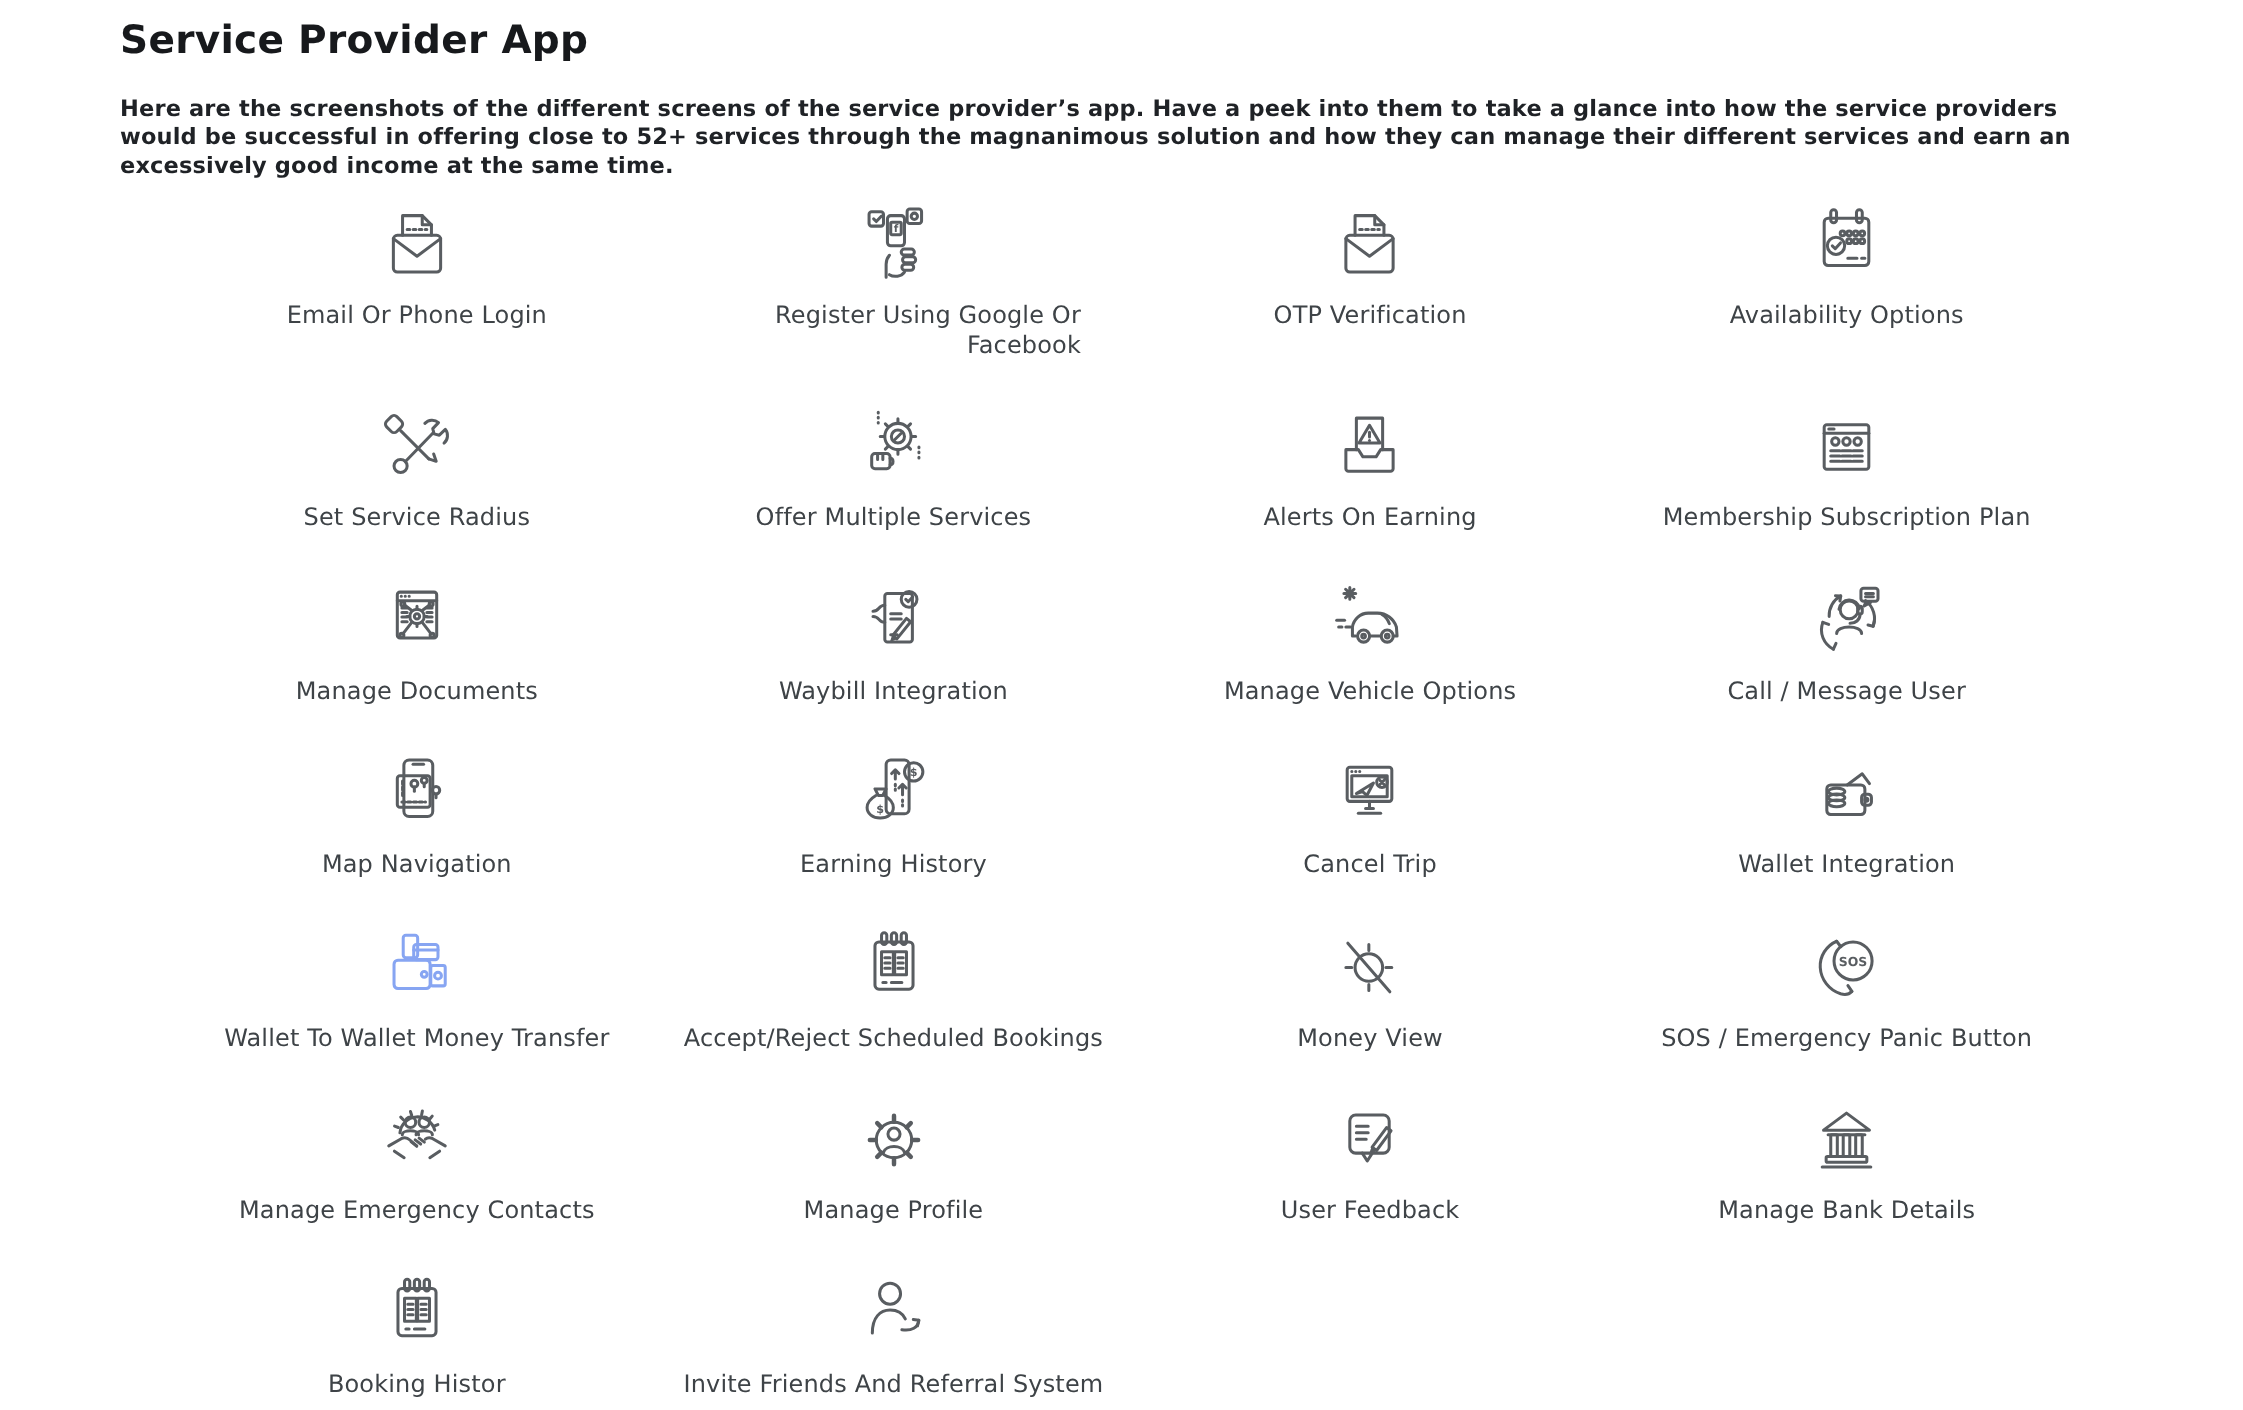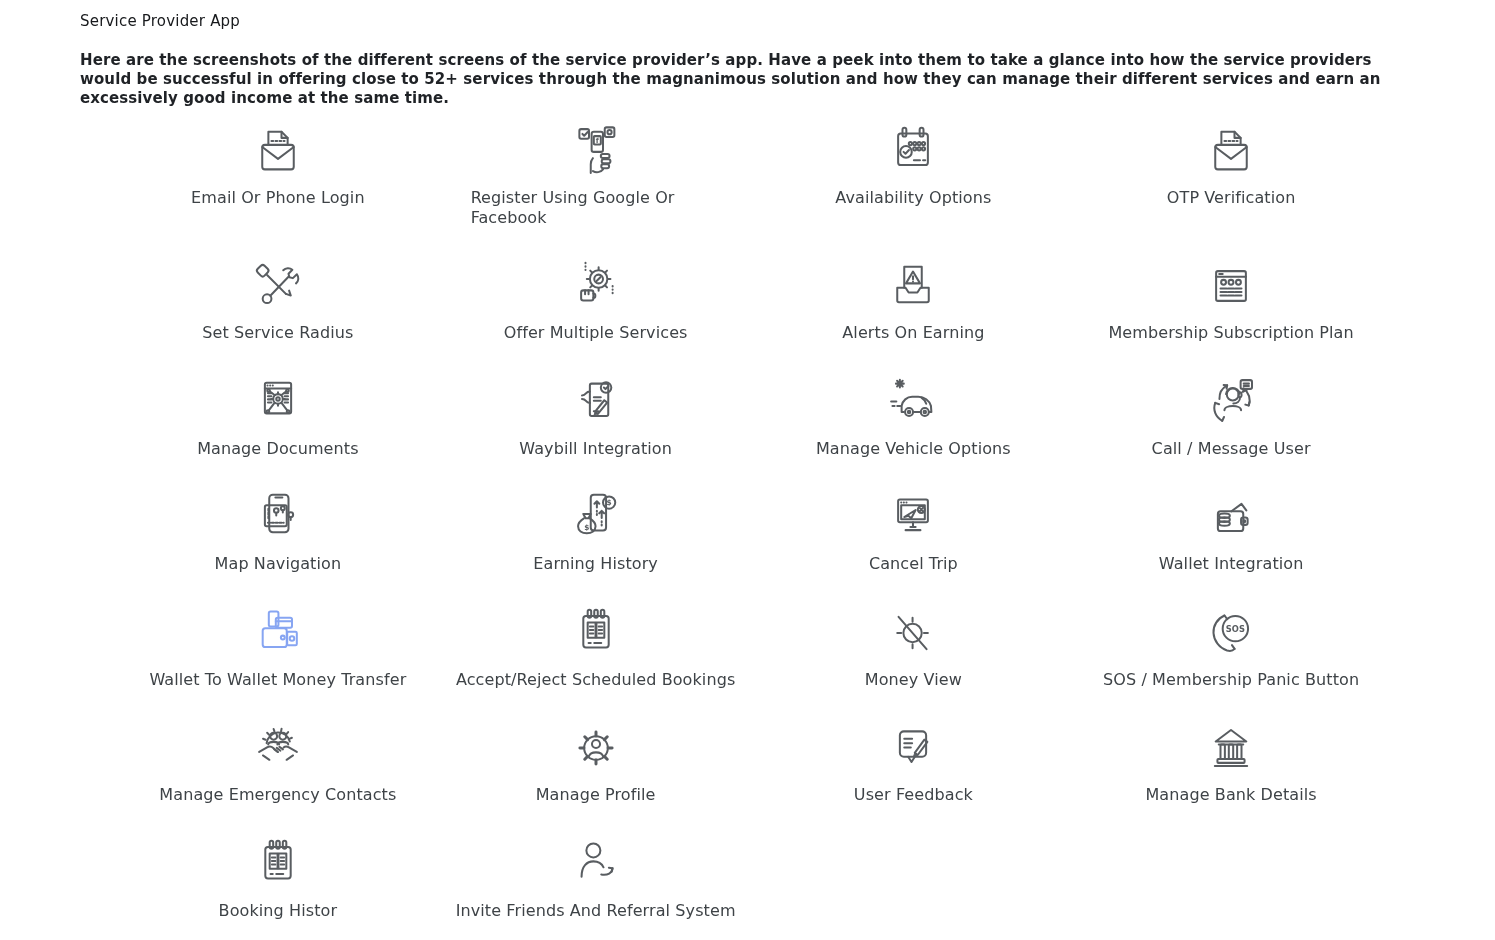--- a/index.html
+++ b/index.html
@@ -1,29 +1,29 @@
 <!DOCTYPE html>
 <html><head>
 <meta charset="utf-8">
 <style>
   html,body{margin:0;padding:0;background:#ffffff;}
   body{font-family:"DejaVu Sans","Liberation Sans",sans-serif;
        --heading:#17191c; --body:#1f2226; --label:#3e4347; --icon:#595d61; --icon-hl:#87a5f2;}
   .page{width:1495px;box-sizing:border-box;padding:12px 80px 20px 80px;}
-  h1.title{font-size:15px;font-weight:400;color:var(--heading);margin:0;letter-spacing:.2px;}
+  h1.title{font-size:26px;font-weight:700;color:var(--heading);margin:0;letter-spacing:.2px;}
   p.intro{margin:21px 0 0 0;font-size:15px;font-weight:700;line-height:19px;color:var(--body);
           max-width:1312px;letter-spacing:.1px;}
   .grid{margin:15px 25px 0 39px;display:grid;grid-template-columns:repeat(4,1fr);}
   .cell{display:flex;flex-direction:column;align-items:center;margin-bottom:31px;}
   .icon-box{height:56px;width:60px;display:flex;align-items:center;justify-content:center;color:var(--icon);}
   .icon-box svg{width:56px;height:56px;overflow:visible;display:block;}
   .icon-box svg *{fill:none;stroke:currentColor;stroke-width:2.3;stroke-linecap:round;stroke-linejoin:round;}
   .icon-box svg text{fill:currentColor;stroke:none;font-weight:700;font-family:"DejaVu Sans",sans-serif;}
   .icon-box.hl{color:var(--icon-hl);}
-  .label{margin-top:9px;font-size:16px;color:var(--label);text-align:left;line-height:1.22;letter-spacing:.1px;}
+  .label{margin-top:9px;font-size:16px;color:var(--label);text-align:right;line-height:1.22;letter-spacing:.1px;}
   .cell:nth-child(2) .label{max-width:250px;}
 </style>
 </head>
 <body style="--icon: #595d61; --icon-hl: #87a5f2; --heading: #17191c; --body: #1f2226; --label: #3e4347;">
 
 <div class="page">
   <h1 class="title">Service Provider App</h1>
   <p class="intro">Here are the screenshots of the different screens of the service provider’s app. Have a peek into them to take a glance into how the service providers would be successful in offering close to 52+ services through the magnanimous solution and how they can manage their different services and earn an excessively good income at the same time.</p>
   <div class="grid">
       <div class="cell">
@@ -49,52 +49,52 @@
             <rect x="29.5" y="15" width="8" height="9.5" rx="1"></rect>
             <text x="33.5" y="22.8" font-size="8" text-anchor="middle">f</text>
             <path d="M26 57 v-10 c0 -3 1 -5 2.5 -6.8"></path>
             <rect x="37.5" y="35.5" width="10" height="4.6" rx="2.3"></rect>
             <rect x="38.5" y="41.3" width="10" height="4.6" rx="2.3"></rect>
             <rect x="38" y="47" width="9" height="4.6" rx="2.3"></rect>
             <path d="M40 53 c-2.5 3.5 -8 4.2 -11.5 2"></path>
           </svg>
         </div>
     <div class="label">Register Using Google Or Facebook</div>
+  </div>
+      <div class="cell">
+    <div class="icon-box">
+          <svg viewBox="0 0 64 64">
+            <path d="M21 25 V10 h15 l7 7 v8"></path>
+            <path d="M36 10 v7 h7"></path>
+            <path d="M24.5 20.5 h15" stroke-dasharray="2 2.6"></path>
+            <rect x="14" y="25" width="36" height="28" rx="3"></rect>
+            <path d="M14 27.5 L32 41 L50 27.5"></path>
+          </svg>
+        </div>
+    <div class="label">OTP Verification</div>
   </div>
       <div class="cell">
     <div class="icon-box">
           <svg viewBox="0 0 64 64">
             <rect x="15" y="12" width="34" height="36" rx="3"></rect>
             <rect x="20" y="5.5" width="4.4" height="10" rx="2.2"></rect>
             <rect x="39.6" y="5.5" width="4.4" height="10" rx="2.2"></rect>
             <circle cx="29" cy="23.5" r="1.8"></circle>
             <circle cx="34" cy="23.5" r="1.8"></circle>
             <circle cx="39" cy="23.5" r="1.8"></circle>
             <circle cx="44" cy="23.5" r="1.8"></circle>
             <circle cx="34" cy="29.5" r="1.8"></circle>
             <circle cx="39" cy="29.5" r="1.8"></circle>
             <circle cx="44" cy="29.5" r="1.8"></circle>
             <circle cx="24" cy="33" r="6.6"></circle>
             <path d="M21.2 33 l2.2 2.2 4 -4.4"></path>
             <path d="M33 42.5 h7 m3.5 0 h2.5"></path>
           </svg>
         </div>
     <div class="label">Availability Options</div>
-  </div>
-      <div class="cell">
-    <div class="icon-box">
-          <svg viewBox="0 0 64 64">
-            <path d="M21 25 V10 h15 l7 7 v8"></path>
-            <path d="M36 10 v7 h7"></path>
-            <path d="M24.5 20.5 h15" stroke-dasharray="2 2.6"></path>
-            <rect x="14" y="25" width="36" height="28" rx="3"></rect>
-            <path d="M14 27.5 L32 41 L50 27.5"></path>
-          </svg>
-        </div>
-    <div class="label">OTP Verification</div>
   </div>
       <div class="cell">
     <div class="icon-box">
           <svg viewBox="0 0 64 64">
             <circle cx="19.5" cy="46.5" r="5"></circle>
             <path d="M23.2 43.1 L44 21.5"></path>
             <path d="M38 14 a7.5 7.5 0 0 1 10.4 -0.6 l-4.4 4.6 1 4 4 1 4.6 -4.4 a7.5 7.5 0 0 1 -1 10.4"></path>
             <rect x="9" y="9" width="11" height="11" rx="3" transform="rotate(45 14.5 14.5)"></rect>
             <path d="M19.5 19.5 L41 41"></path>
             <path d="M41 41 l5.6 1.9 -1.9 -5.6"></path>
@@ -327,21 +327,21 @@
   </div>
       <div class="cell">
     <div class="icon-box">
           <svg viewBox="0 0 64 64">
             <circle cx="37" cy="27" r="14.5"></circle>
             <text x="37" y="30.5" font-size="9.5" text-anchor="middle">SOS</text>
             <path d="M24.5 12 c-8 3.5 -13 11.5 -12.5 20 c0.5 9 6.5 17 15.5 20 c3.5 1 6.6 0.4 8.6 -1.8"></path>
             <path d="M24.5 12 l3.2 4.2 M36.1 50.2 l-3 -4.4"></path>
           </svg>
         </div>
-    <div class="label">SOS / Membership Panic Button</div>
+    <div class="label">SOS / Emergency Panic Button</div>
   </div>
       <div class="cell">
     <div class="icon-box">
           <svg viewBox="0 0 64 64">
             <path d="M19 26.5 a13.5 13.5 0 0 1 26.5 -2"></path>
             <path d="M17.8 22.5 l-2.9 -1.1 M21.8 16.8 l-2.2 -2.2 M28 13.3 l-1 -3 M35.5 13 l0.6 -3.1 M41.6 16.2 l2 -2.4 M45 21.5 l2.9 -1.2"></path>
             <circle cx="27" cy="18.5" r="4"></circle>
             <circle cx="37.5" cy="18.5" r="4"></circle>
             <path d="M20.8 28 c0 -4 12.4 -4 12.4 0"></path>
             <path d="M31.3 28 c0 -4 12.4 -4 12.4 0"></path>

